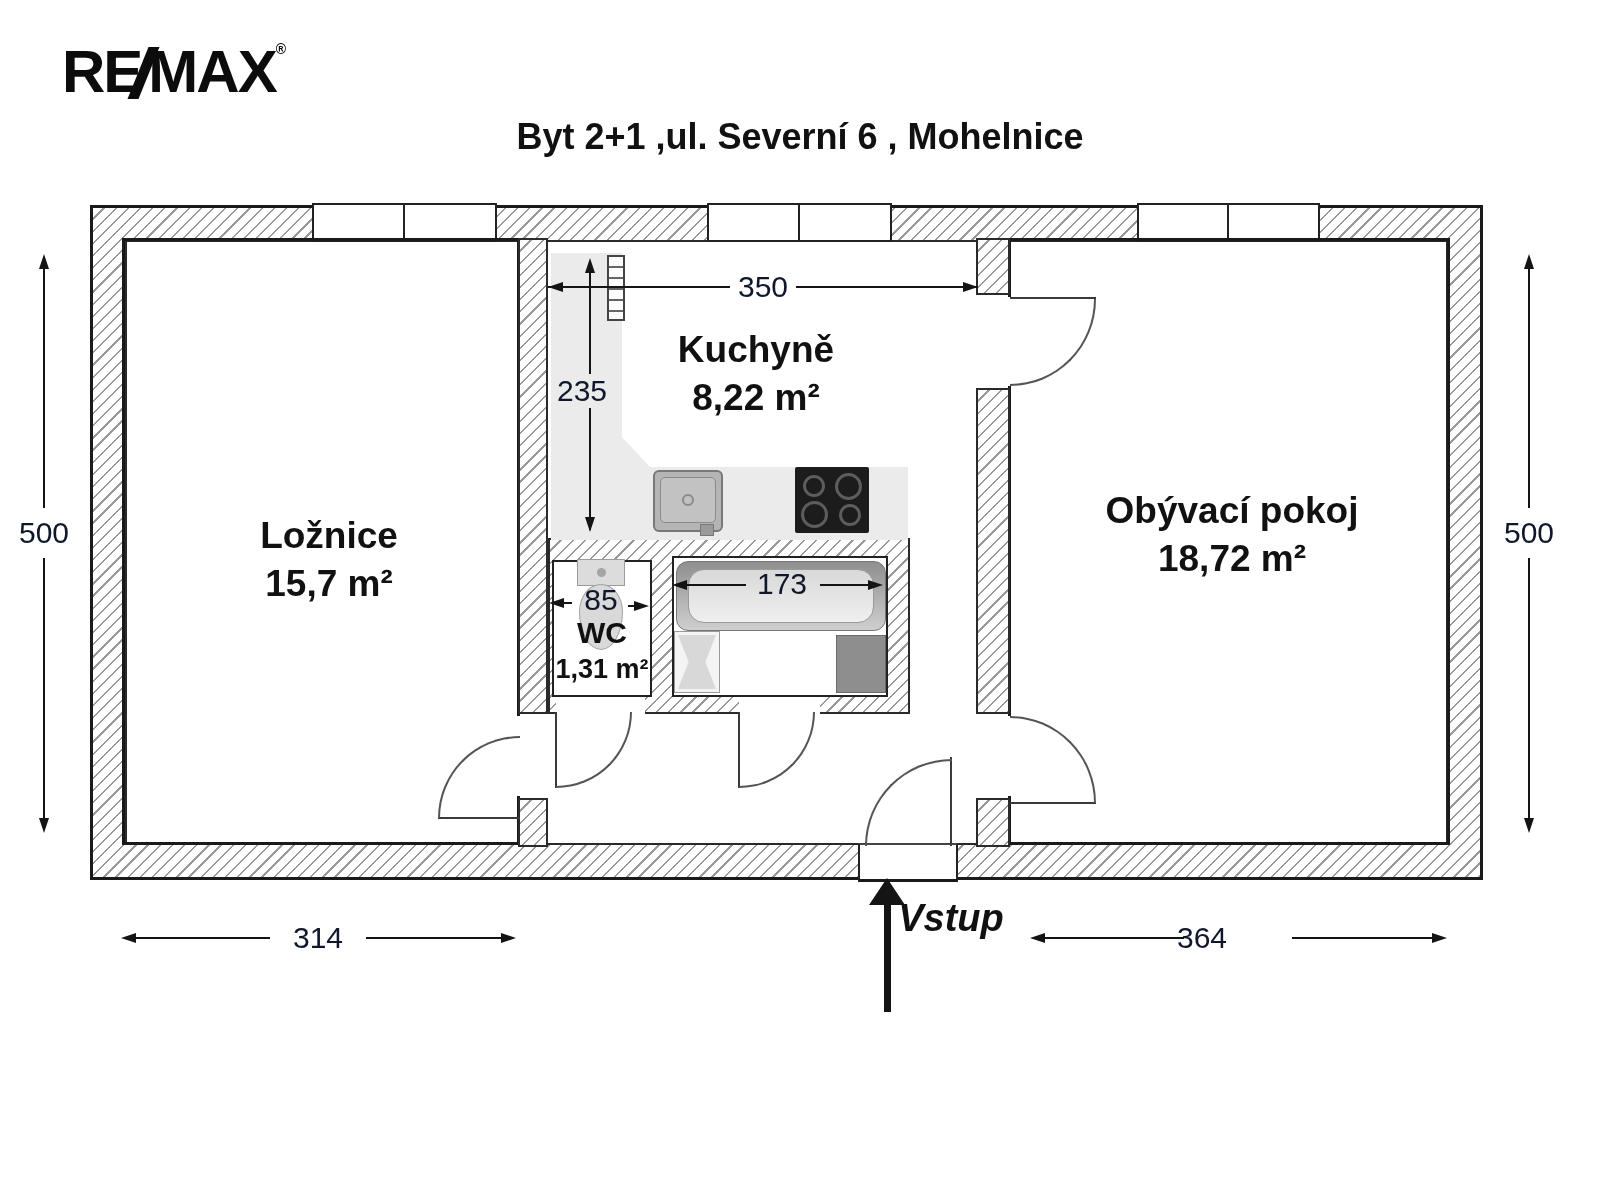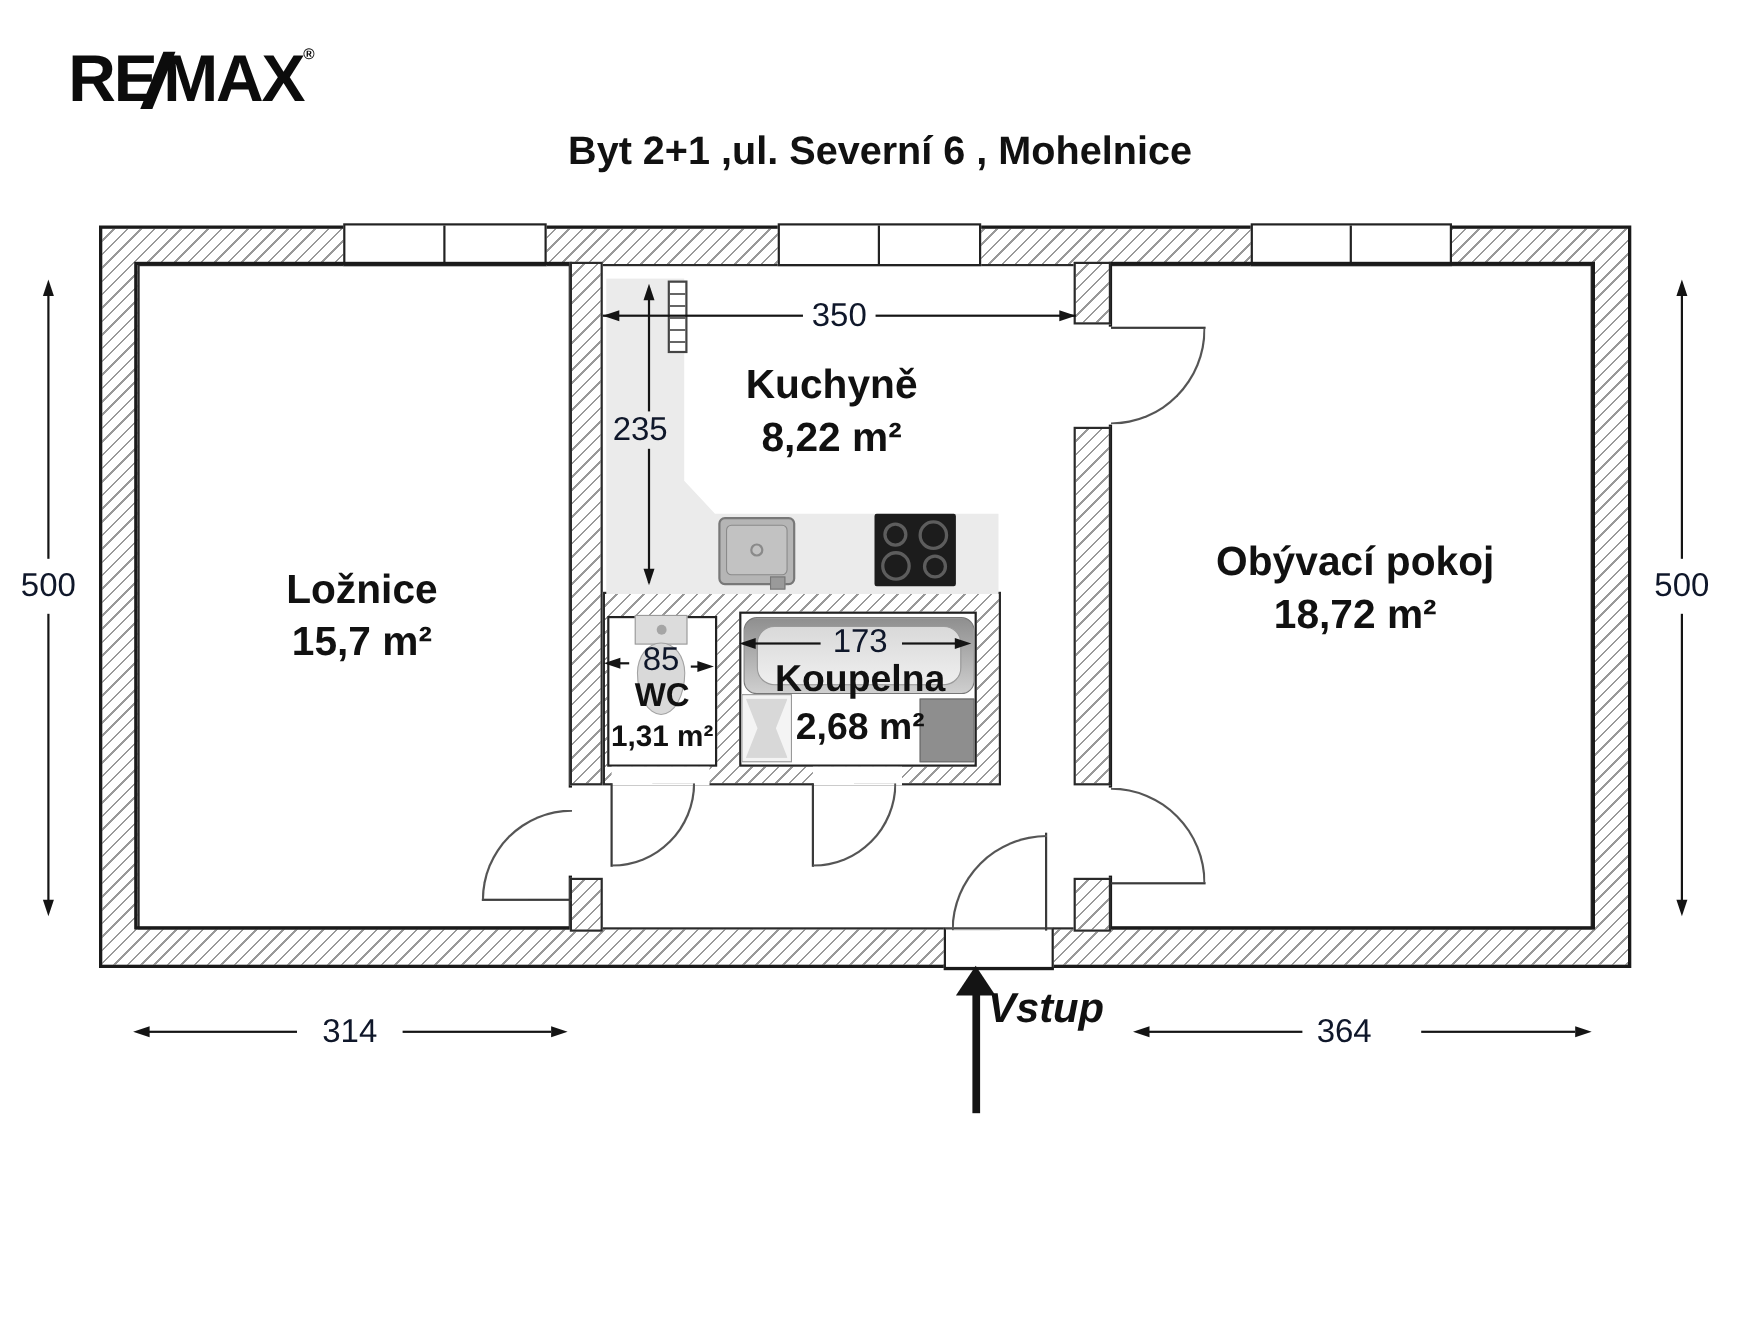--- a/index.html
+++ b/index.html
@@ -180,43 +180,39 @@
   <div class="abs ah ah-d" style="left:1524px;top:818px;"></div>
 
   <div class="abs ah ah-l" style="left:121px;top:933px;"></div>
   <div class="abs dline" style="left:135px;top:937px;width:135px;height:2px;"></div>
   <div class="abs dimlabel" style="left:318px;top:938px;">314</div>
   <div class="abs dline" style="left:366px;top:937px;width:135px;height:2px;"></div>
   <div class="abs ah ah-r" style="left:501px;top:933px;"></div>
 
   <div class="abs ah ah-l" style="left:1030px;top:933px;"></div>
   <div class="abs dline" style="left:1044px;top:937px;width:140px;height:2px;"></div>
-  <div class="abs dimlabel" style="left:1202px;top:938px;margin-left:20px;">364</div>
+  <div class="abs dimlabel" style="left:1202px;top:938px;">364</div>
   <div class="abs dline" style="left:1292px;top:937px;width:140px;height:2px;"></div>
   <div class="abs ah ah-r" style="left:1432px;top:933px;"></div>
 
   <div class="abs vstup-shaft"></div>
   <div class="abs vstup-head"></div>
   <div class="abs vstup-label" style="left:951px;top:918px;font-style:italic;">Vstup</div>
 
   <div class="abs room-label fs37" style="left:329px;top:560px;">
     <div>Ložnice</div>
     <div>15,7 m²</div>
   </div>
   <div class="abs room-label fs37" style="left:756px;top:374px;">
     <div>Kuchyně</div>
     <div>8,22 m²</div>
   </div>
   <div class="abs room-label" style="left:602px;top:650px;">
     <div class="fs30">WC</div>
     <div class="fs27">1,31 m²</div>
   </div>
-  <div class="abs room-label fs34" style="left:782px;top:639px;">
-    <div>Koupelna</div>
-    <div>2,68 m²</div>
-  </div>
   <div class="abs room-label fs37" style="left:1232px;top:535px;">
     <div>Obývací pokoj</div>
     <div>18,72 m²</div>
   </div>
 
 
 </div>
 
 </body></html>

